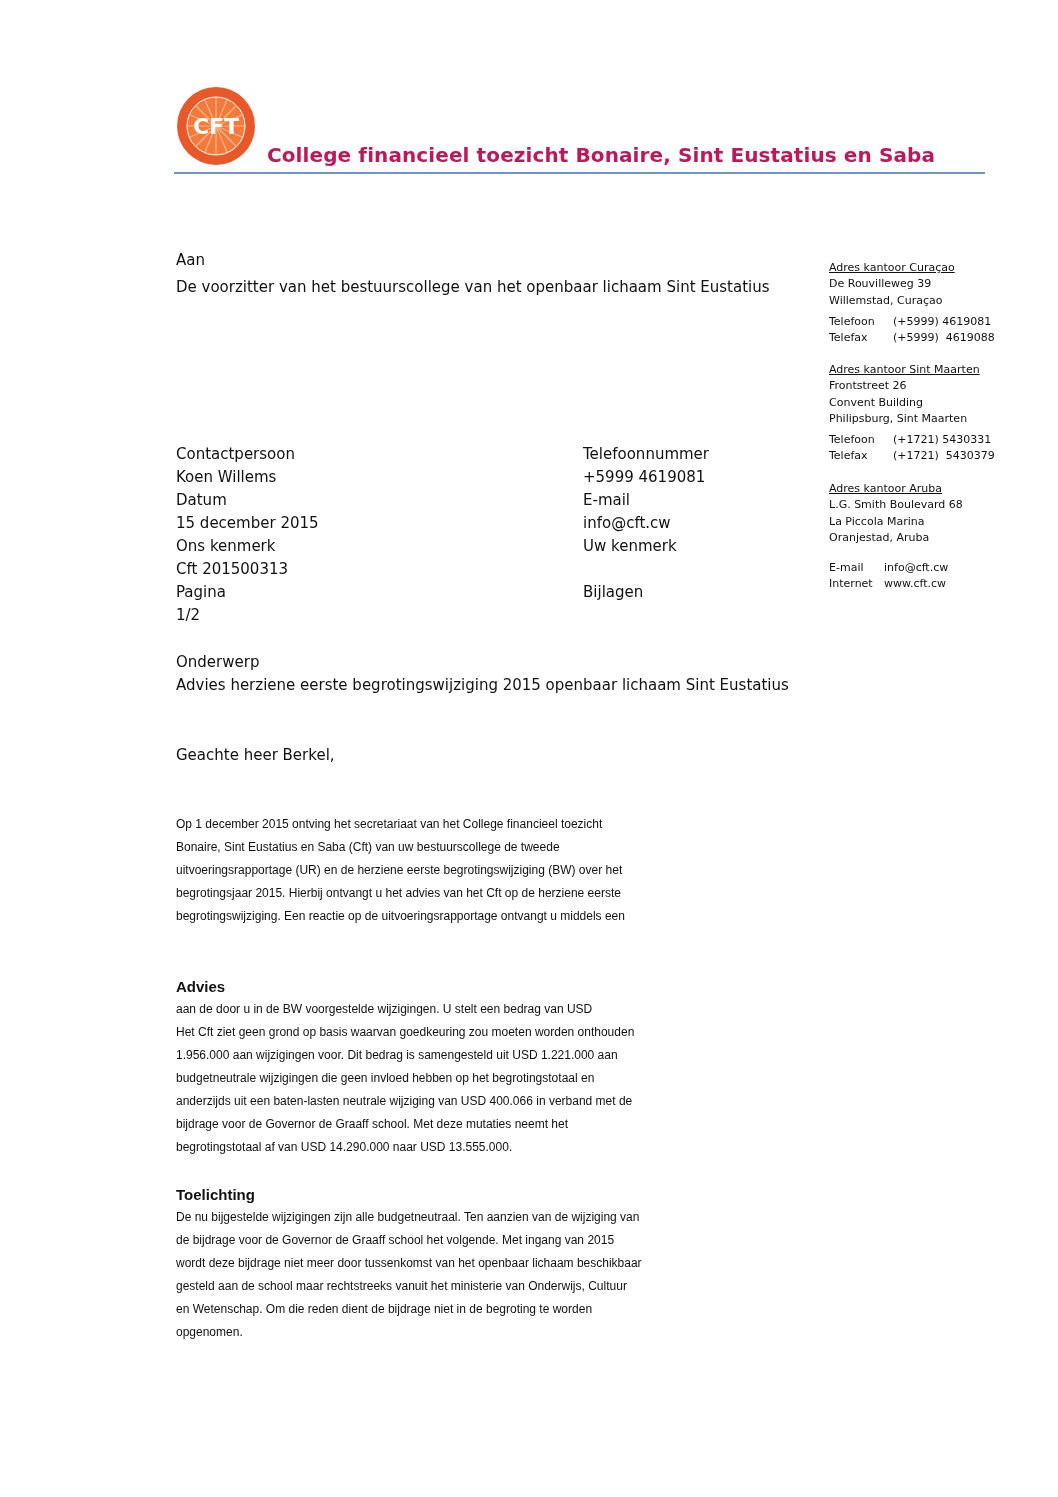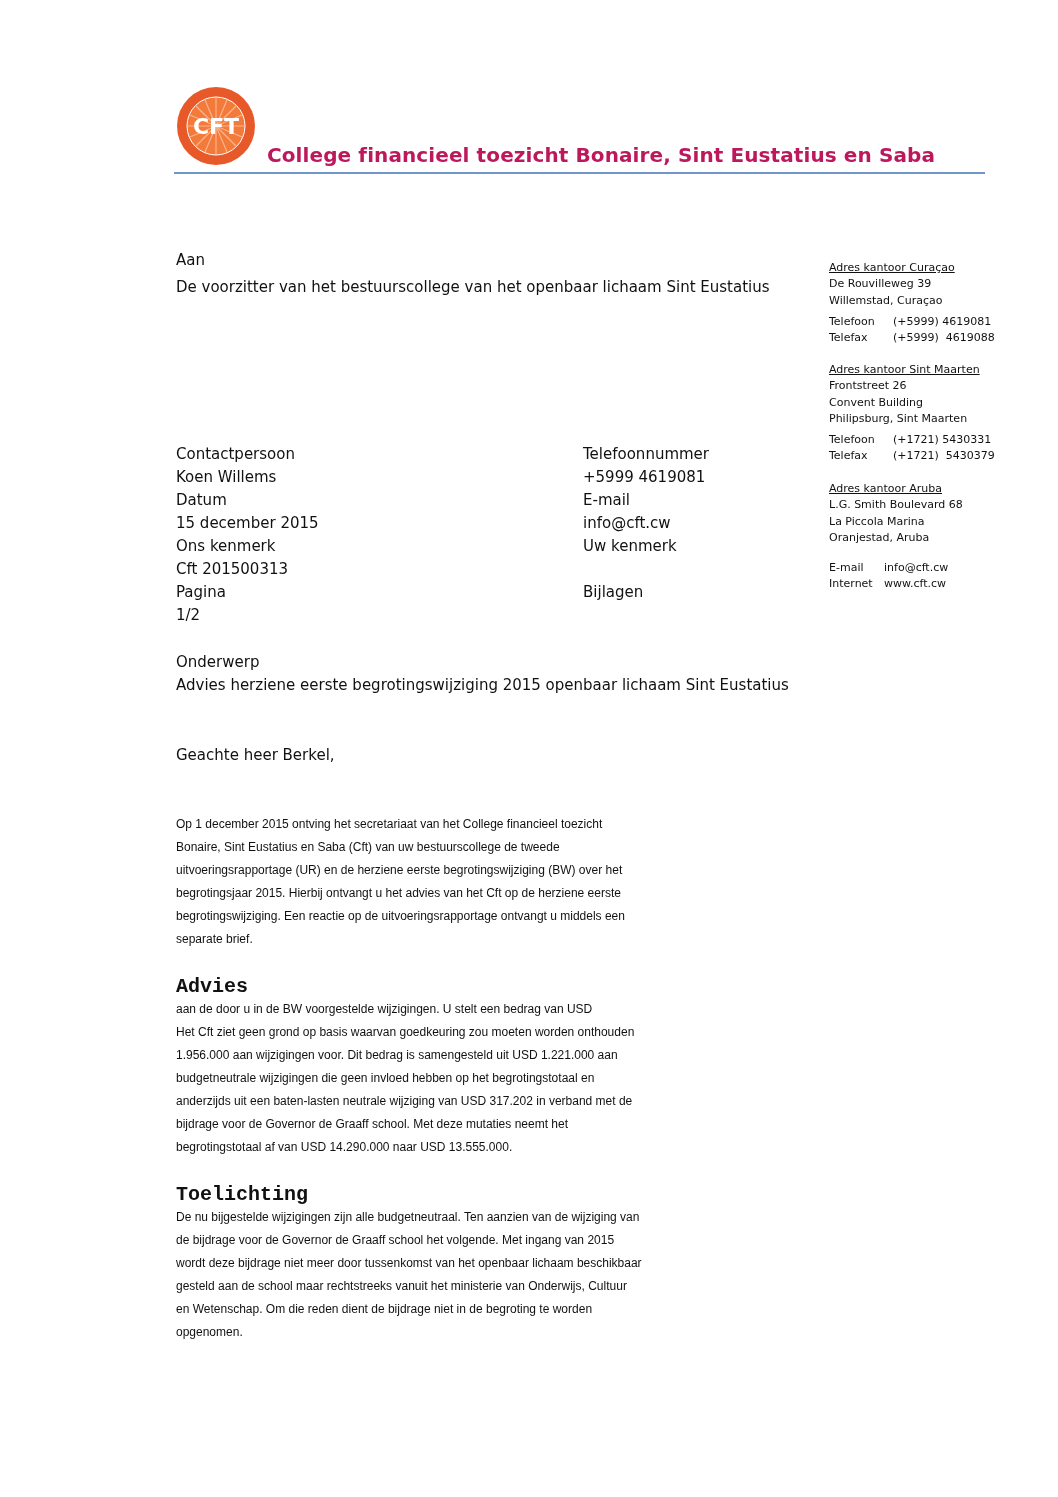--- a/index.html
+++ b/index.html
@@ -13,21 +13,21 @@
 
   .main-text { font-size: 15px; line-height: 23px; white-space: nowrap; }
   .addr-block { left: 829px; font-size: 11px; line-height: 16.3px; color: #111; white-space: nowrap; }
   .addr-block .head { text-decoration: underline; margin-top: 16px; }
   .addr-row { display: flex; }
   .addr-row .k { width: 64px; }
   .addr-row .k2 { width: 55px; }
 
   .body-text { font-family: "Liberation Sans", sans-serif; font-size: 12px; line-height: 23px;
                letter-spacing: 0px; width: 720px; white-space: nowrap; }
-  .section-head { font-family: Liberation Mono, monospace; font-weight: bold; font-size: 20px; line-height: 23px; }
+  .section-head { font-family: Liberation Sans, sans-serif; font-weight: bold; font-size: 15px; line-height: 23px; }
 </style>
 </head>
 <body>
 
 <div class="abs logo">
   <svg width="80" height="80" viewBox="0 0 80 80">
     <circle cx="40" cy="40" r="39" fill="#e8592a"></circle>
     <circle cx="40" cy="40" r="29" fill="#f27a3a"></circle>
     <g stroke="#ffb38a" stroke-width="1.2">
       <line x1="40" y1="12" x2="40" y2="68"></line>
@@ -121,30 +121,29 @@
 <div class="abs main-text" style="left:176px; top:674px;">Advies herziene eerste begrotingswijziging 2015 openbaar lichaam Sint Eustatius</div>
 
 <div class="abs main-text" style="left:176px; top:744px;">Geachte heer Berkel,</div>
 
 <div class="abs body-text" style="left:176px; top:813px;">
   <div>Op 1 december 2015 ontving het secretariaat van het College financieel toezicht</div>
   <div>Bonaire, Sint Eustatius en Saba (Cft) van uw bestuurscollege de tweede</div>
   <div>uitvoeringsrapportage (UR) en de herziene eerste begrotingswijziging (BW) over het</div>
   <div>begrotingsjaar 2015. Hierbij ontvangt u het advies van het Cft op de herziene eerste</div>
   <div>begrotingswijziging. Een reactie op de uitvoeringsrapportage ontvangt u middels een</div>
-  <div>separate brief.</div>
 </div>
 
 <div class="abs section-head" style="left:176px; top:975px;">Advies</div>
 <div class="abs body-text" style="left:176px; top:998px;">
   <div>aan de door u in de BW voorgestelde wijzigingen. U stelt een bedrag van USD</div>
   <div>Het Cft ziet geen grond op basis waarvan goedkeuring zou moeten worden onthouden</div>
   <div>1.956.000 aan wijzigingen voor. Dit bedrag is samengesteld uit USD 1.221.000 aan</div>
   <div>budgetneutrale wijzigingen die geen invloed hebben op het begrotingstotaal en</div>
-  <div>anderzijds uit een baten-lasten neutrale wijziging van USD 317.202 in verband met de</div>
+  <div>anderzijds uit een baten-lasten neutrale wijziging van USD 400.066 in verband met de</div>
   <div>bijdrage voor de Governor de Graaff school. Met deze mutaties neemt het</div>
   <div>begrotingstotaal af van USD 14.290.000 naar USD 13.555.000.</div>
 </div>
 
 <div class="abs section-head" style="left:176px; top:1183px;">Toelichting</div>
 <div class="abs body-text" style="left:176px; top:1206px;">
   <div>De nu bijgestelde wijzigingen zijn alle budgetneutraal. Ten aanzien van de wijziging van</div>
   <div>de bijdrage voor de Governor de Graaff school het volgende. Met ingang van 2015</div>
   <div>wordt deze bijdrage niet meer door tussenkomst van het openbaar lichaam beschikbaar</div>
   <div>gesteld aan de school maar rechtstreeks vanuit het ministerie van Onderwijs, Cultuur</div>

